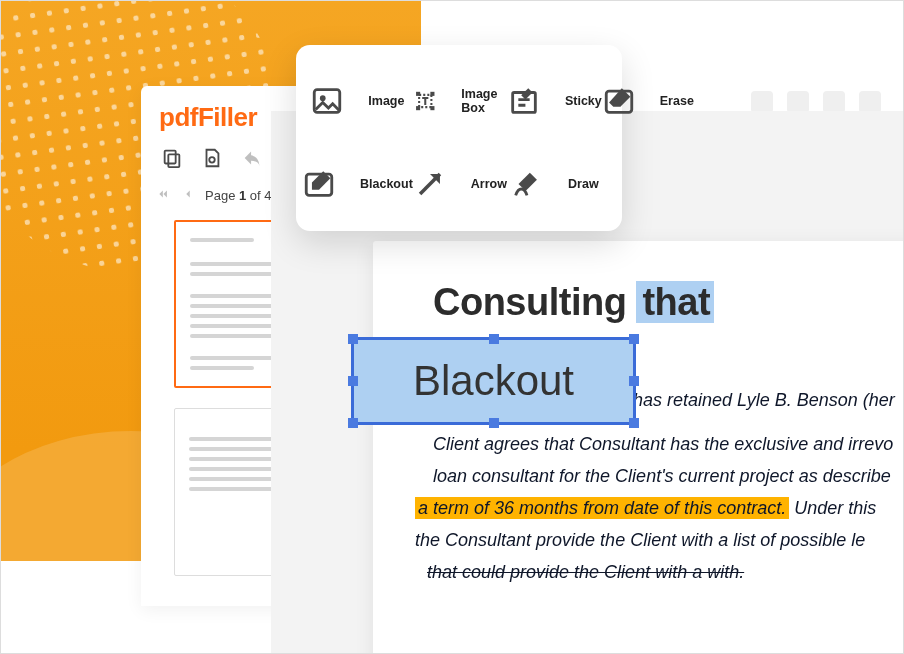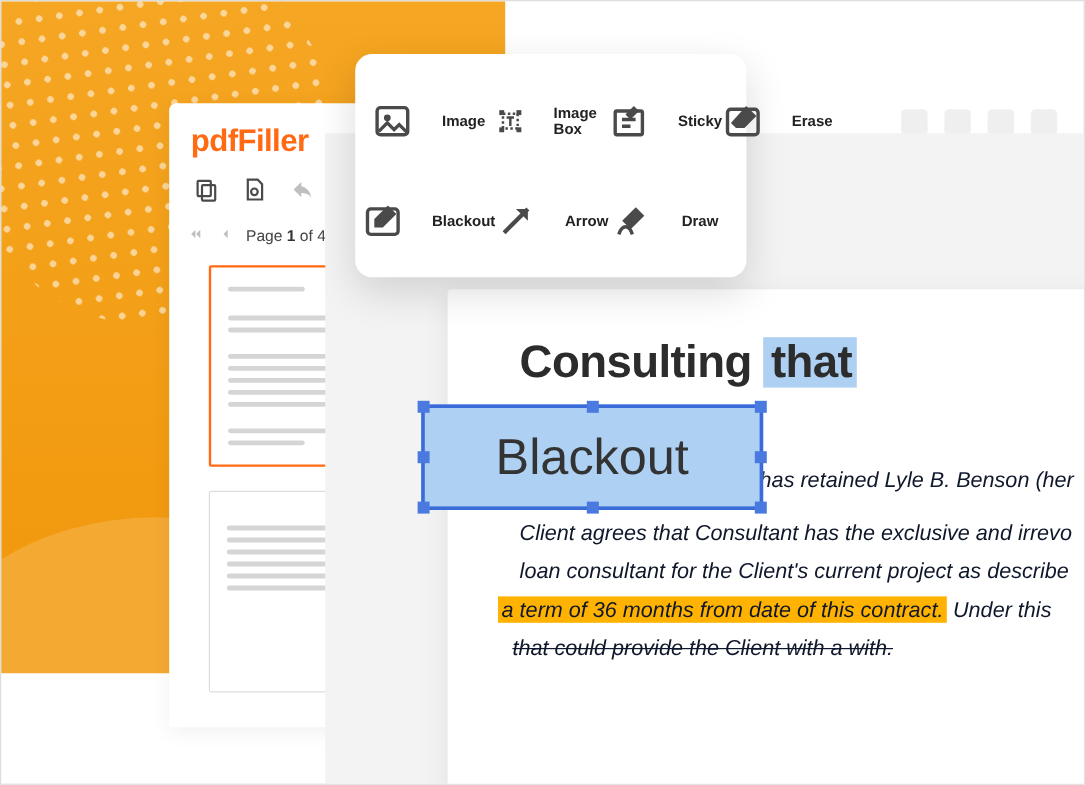--- a/index.html
+++ b/index.html
@@ -214,20 +214,21 @@
 <div class="paper">
   <div class="title-line">
     <span>Consulting</span> <span class="hl">that</span>
   </div>
   <div class="body-text">
     <div style="margin-left:200px">has retained Lyle B. Benson (her</div>
     <div style="height:12px"></div>
     <div>Client agrees that Consultant has the exclusive  and irrevo</div>
     <div>loan consultant for the Client's current project as describe</div>
     <div style="margin-left:-18px"><span class="hl-orange">a term of 36 months from date of this contract.</span><span> Under this</span></div>
+    <div style="margin-left:-18px">the Consultant provide the Client with a list of  possible le</div>
     <div style="margin-left:-6px"><span class="strike">that could provide the Client with a with.</span></div>
 
   </div>
 </div>
 
 <div class="textbox">
   <span>Blackout</span>
   <div class="handle h-tl"></div>
   <div class="handle h-tm"></div>
   <div class="handle h-tr"></div>

